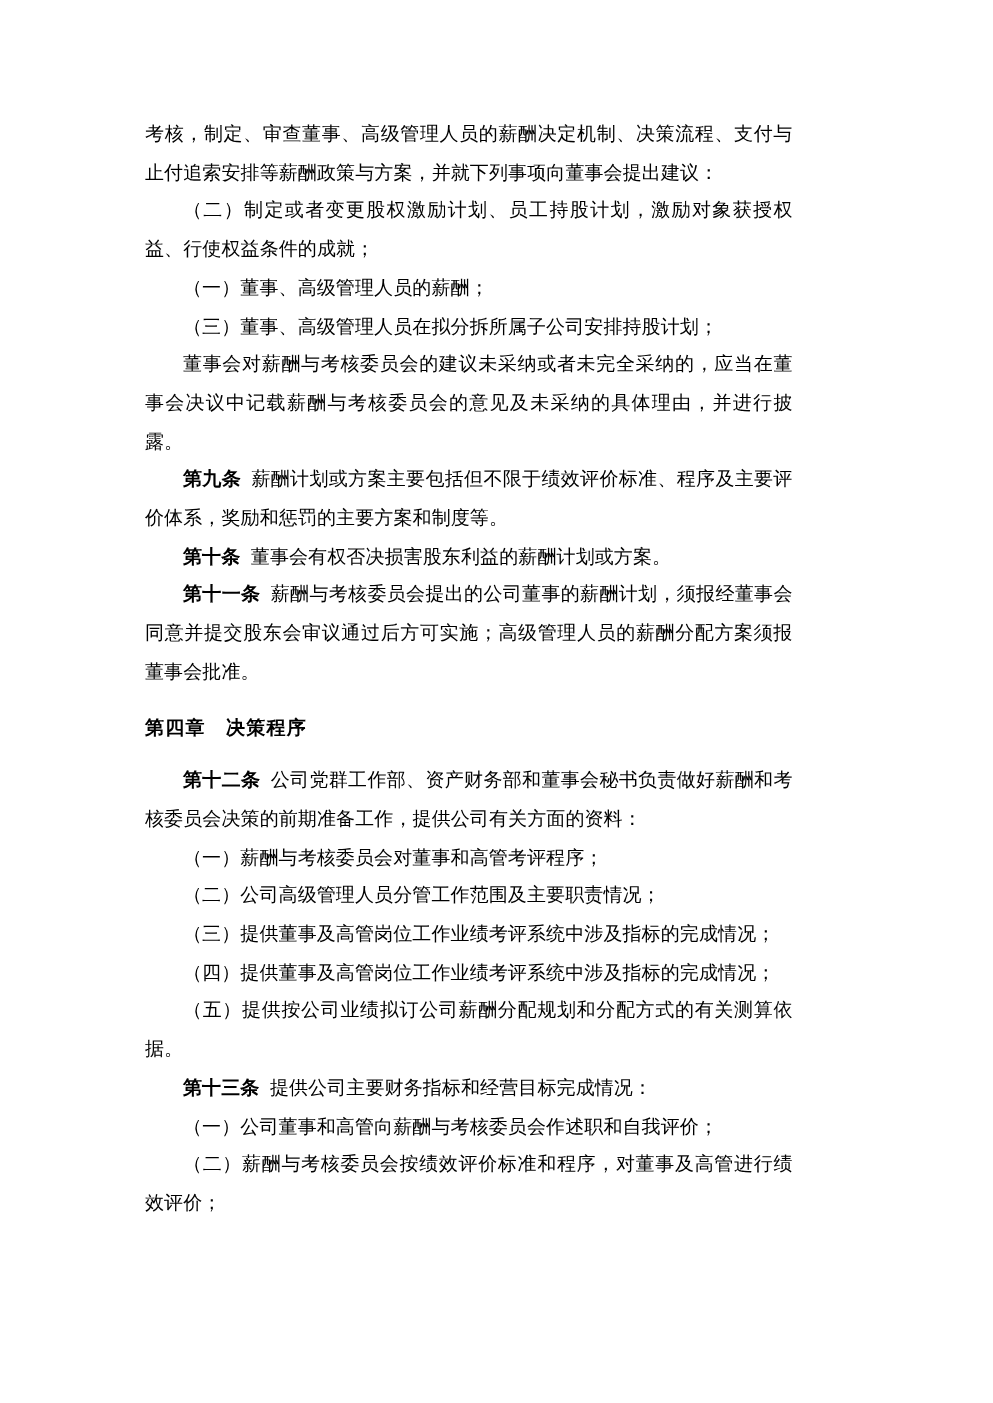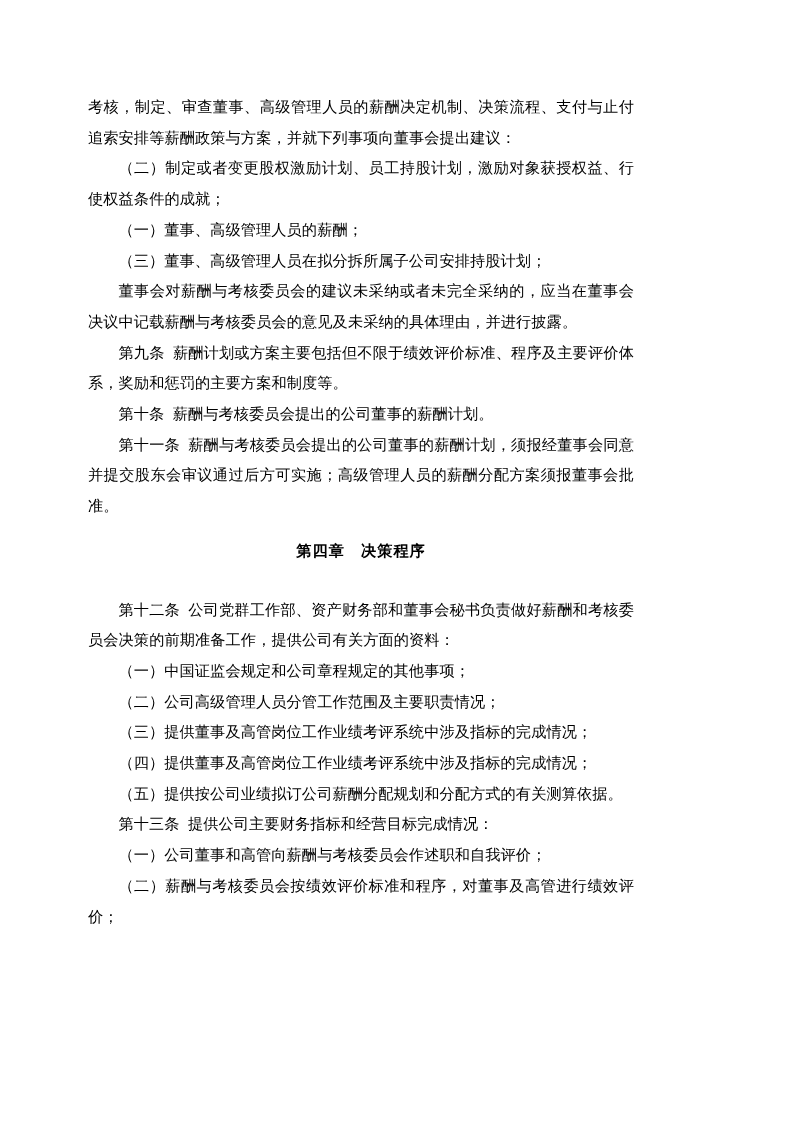--- a/index.html
+++ b/index.html
@@ -12,74 +12,73 @@
     height: 1122px;
     font-family: "DejaVu Serif", "Liberation Serif", serif;
     color: #000000;
     overflow: hidden;
   }
   .page {
     position: relative;
     width: 746px;
     height: 1122px;
     box-sizing: border-box;
-    padding: 92px 112px 60px 88px;
+    padding: 92px 112px 60px 116px;
     background: #ffffff;
   }
   .doc-body {
     font-size: 15.2px;
     line-height: 2.02;
     text-align: justify;
     text-justify: inter-ideograph;
     letter-spacing: 0.1px;
   }
   p.para {
     margin: 0;
     text-indent: 0;
   }
   p.indent1 {
     margin: 0;
     text-indent: 2em;
   }
   p.heading {
-    margin: 14px 0 28px 0;
-    text-align: center;
+    margin: 14px 0 12px 0;
     font-weight: bold;
     letter-spacing: 1px;
   }
   .art-no {
-    font-weight: normal;
+    font-weight: bold;
     margin-right: 0.55em;
   }
   .chapter-gap-top { margin-top: 12px; }
   .chapter-gap-bottom { margin-bottom: 8px; }
 </style>
 </head>
 <body>
 
 <div class="page">
   <div class="doc-body">
 
     <p class="para">考核，制定、审查董事、高级管理人员的薪酬决定机制、决策流程、支付与止付追索安排等薪酬政策与方案，并就下列事项向董事会提出建议：</p>
     <p class="indent1">（二）制定或者变更股权激励计划、员工持股计划，激励对象获授权益、行使权益条件的成就；</p>
     <p class="indent1">（一）董事、高级管理人员的薪酬；</p>
     <p class="indent1">（三）董事、高级管理人员在拟分拆所属子公司安排持股计划；</p>
     <p class="indent1">董事会对薪酬与考核委员会的建议未采纳或者未完全采纳的，应当在董事会决议中记载薪酬与考核委员会的意见及未采纳的具体理由，并进行披露。</p>
 
     <p class="indent1"><span class="art-no">第九条</span><span>薪酬计划或方案主要包括但不限于绩效评价标准、程序及主要评价体系，奖励和惩罚的主要方案和制度等。</span></p>
 
-    <p class="indent1"><span class="art-no">第十条</span><span>薪酬与考核委员会提出的公司董事的薪酬计划。</span></p>
+    <p class="indent1"><span class="art-no">第十条</span><span>董事会有权否决损害股东利益的薪酬计划或方案。</span></p>
 
     <p class="indent1"><span class="art-no">第十一条</span><span>薪酬与考核委员会提出的公司董事的薪酬计划，须报经董事会同意并提交股东会审议通过后方可实施；高级管理人员的薪酬分配方案须报董事会批准。</span></p>
 
     <p class="heading chapter-gap-top chapter-gap-bottom">第四章　决策程序</p>
 
     <p class="indent1"><span class="art-no">第十二条</span><span>公司党群工作部、资产财务部和董事会秘书负责做好薪酬和考核委员会决策的前期准备工作，提供公司有关方面的资料：</span></p>
 
-    <p class="indent1">（一）中国证监会规定和公司章程规定的其他事项；</p>
+    <p class="indent1">（一）薪酬与考核委员会对董事和高管考评程序；</p>
     <p class="indent1">（二）公司高级管理人员分管工作范围及主要职责情况；</p>
     <p class="indent1">（三）提供董事及高管岗位工作业绩考评系统中涉及指标的完成情况；</p>
     <p class="indent1">（四）提供董事及高管岗位工作业绩考评系统中涉及指标的完成情况；</p>
     <p class="indent1">（五）提供按公司业绩拟订公司薪酬分配规划和分配方式的有关测算依据。</p>
 
     <p class="indent1"><span class="art-no">第十三条</span><span>提供公司主要财务指标和经营目标完成情况：</span></p>
 
     <p class="indent1">（一）公司董事和高管向薪酬与考核委员会作述职和自我评价；</p>
     <p class="indent1">（二）薪酬与考核委员会按绩效评价标准和程序，对董事及高管进行绩效评价；</p>
 

